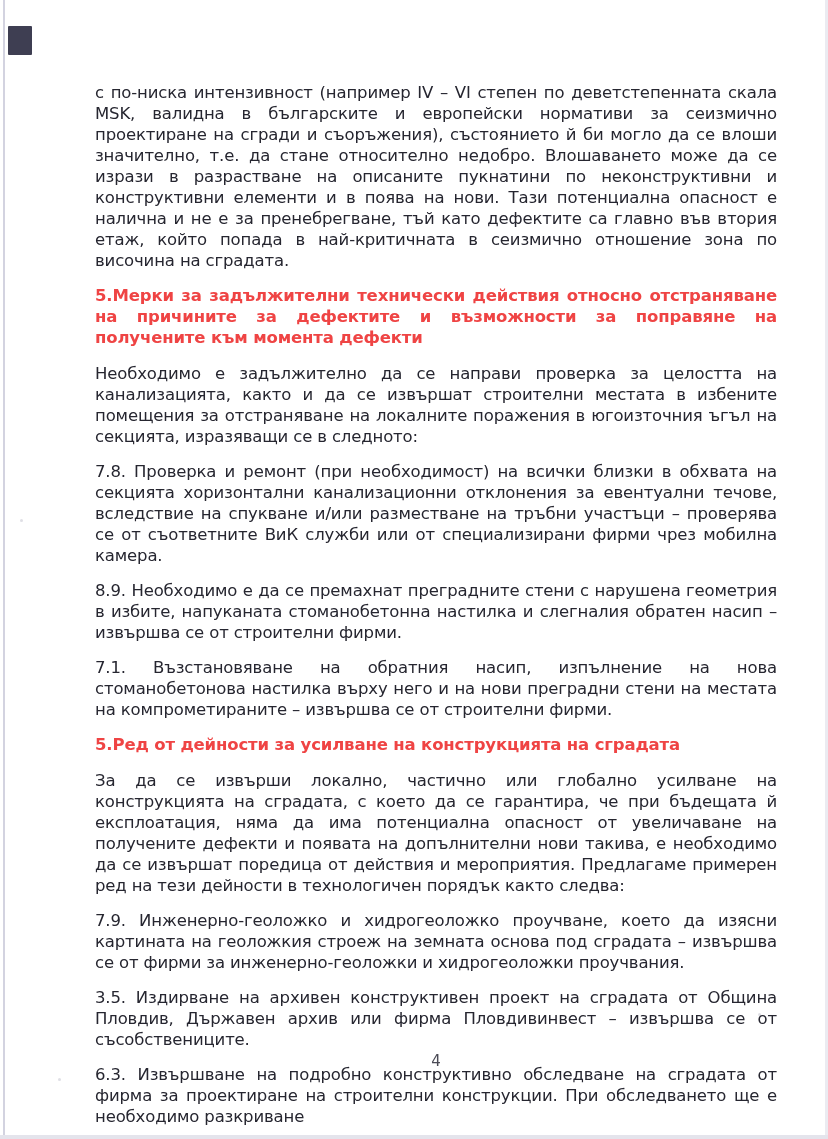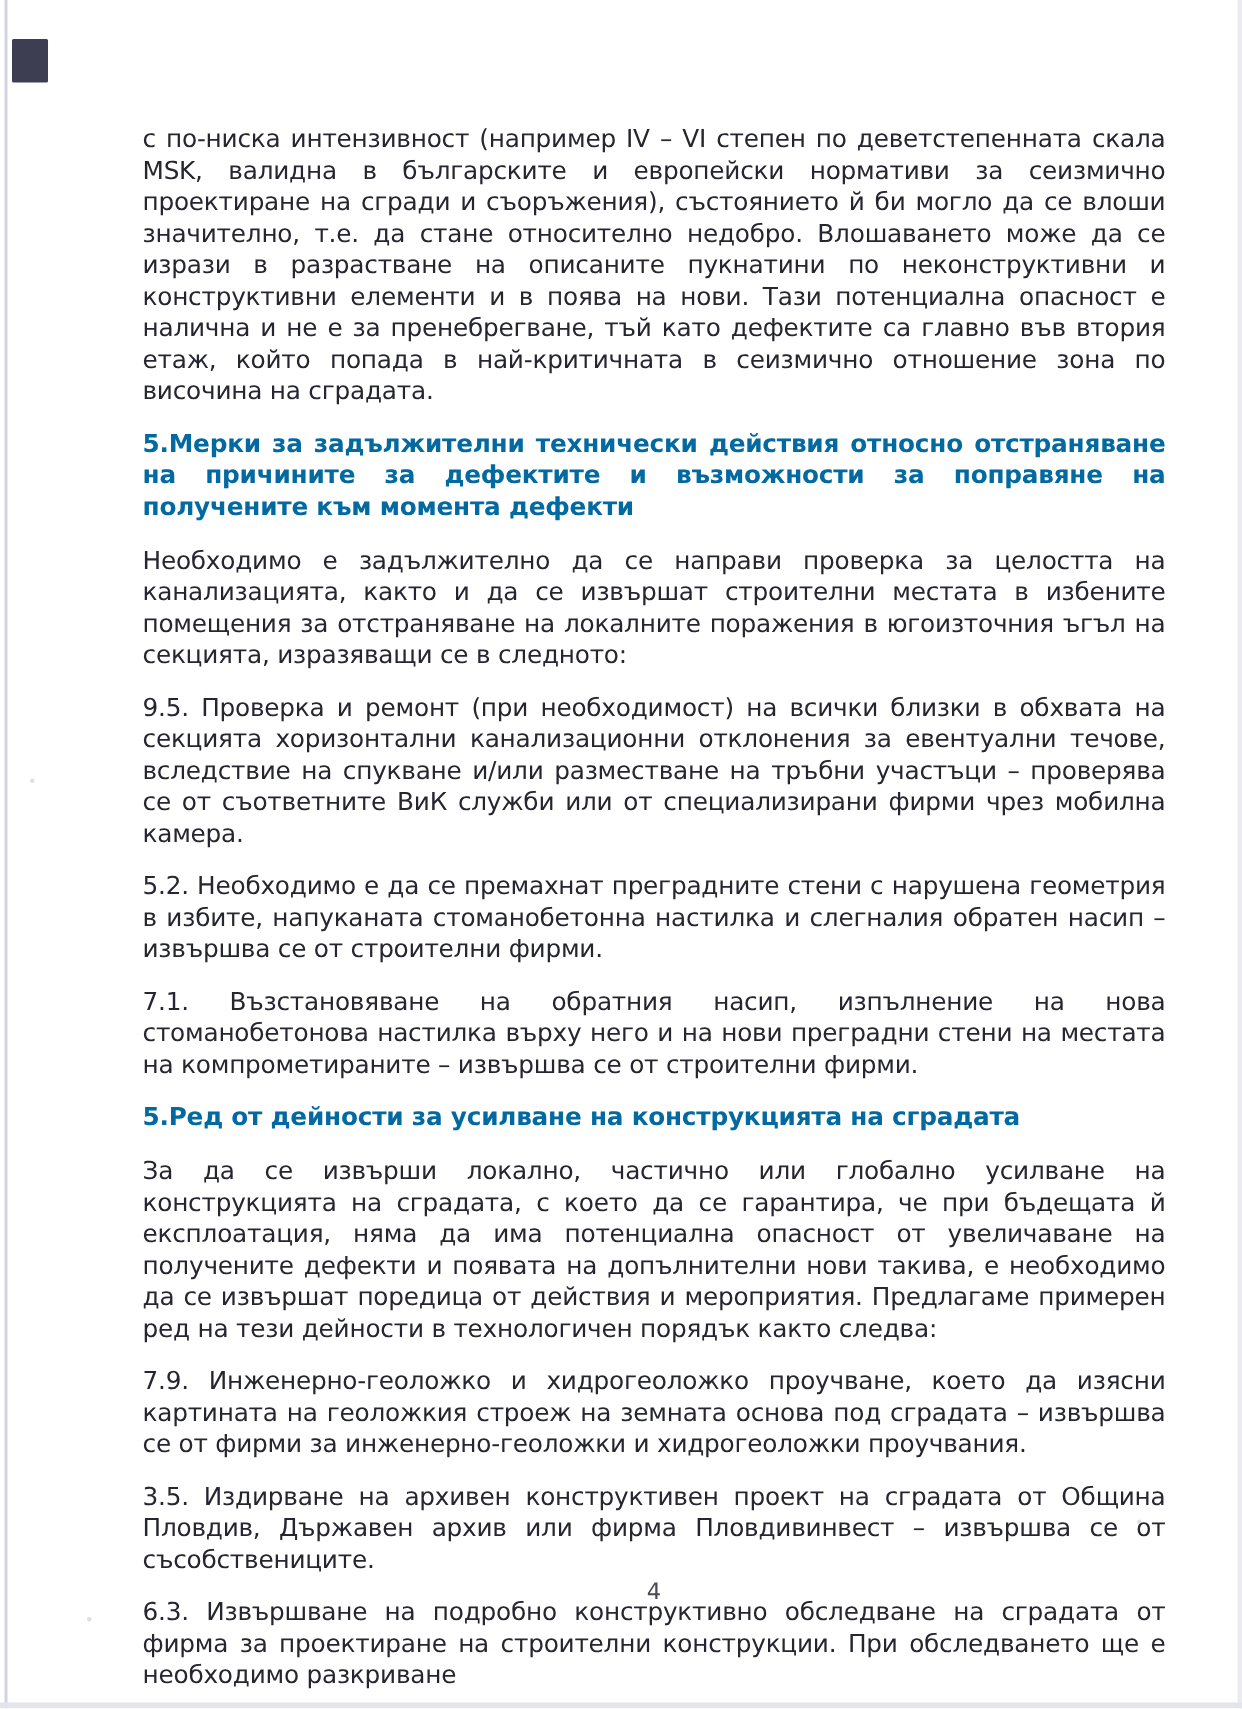--- a/index.html
+++ b/index.html
@@ -29,21 +29,21 @@
   .speck.s2{left:758px;top:1013px;}
   .speck.s3{left:20px;top:519px;}
   .content{
     position:absolute;left:95px;top:82px;width:682px;
     color:#262630;
     font-size:16.5px;line-height:21px;letter-spacing:-0.15px;
     text-align:justify;
   }
   .content p{margin:0 0 14px 0;}
   .content p.h{
-    font-weight:700;color:#0369a1;margin:1px 0 15px 0;
+    font-weight:700;color:#ef4444;margin:1px 0 15px 0;
   }
   .page-number{
     position:absolute;left:95px;top:1052px;width:682px;
     text-align:center;font-size:15px;color:#4a4a55;letter-spacing:0;
   }
 </style>
 </head>
 <body>
 
 <div class="edge-left"></div>
@@ -51,22 +51,22 @@
 <div class="edge-bottom"></div>
 <div class="scan-mark"></div>
 <div class="speck s1"></div>
 <div class="speck s2"></div>
 <div class="speck s3"></div>
 
 <div class="content">
   <p>с по-ниска интензивност (например IV – VI степен по деветстепенната скала MSK, валидна в българските и европейски нормативи за сеизмично проектиране на сгради и съоръжения), състоянието й би могло да се влоши значително, т.е. да стане относително недобро. Влошаването може да се изрази в разрастване на описаните пукнатини по неконструктивни и конструктивни елементи и в поява на нови. Тази потенциална опасност е налична и не е за пренебрегване, тъй като дефектите са главно във втория етаж, който попада в най-критичната в сеизмично отношение зона по височина на сградата.</p>
   <p class="h">5.Мерки за задължителни технически действия относно отстраняване на причините за дефектите и възможности за поправяне на получените към момента дефекти</p>
   <p>Необходимо е задължително да се направи проверка за целостта на канализацията, както и да се извършат строителни местата в избените помещения за отстраняване на локалните поражения в югоизточния ъгъл на секцията, изразяващи се в следното:</p>
-  <p>9.5. Проверка и ремонт (при необходимост) на всички близки в обхвата на секцията хоризонтални канализационни отклонения за евентуални течове, вследствие на спукване и/или разместване на тръбни участъци – проверява се от съответните ВиК служби или от специализирани фирми чрез мобилна камера.</p>
-  <p>5.2. Необходимо е да се премахнат преградните стени с нарушена геометрия в избите, напуканата стоманобетонна настилка и слегналия обратен насип – извършва се от строителни фирми.</p>
+  <p>7.8. Проверка и ремонт (при необходимост) на всички близки в обхвата на секцията хоризонтални канализационни отклонения за евентуални течове, вследствие на спукване и/или разместване на тръбни участъци – проверява се от съответните ВиК служби или от специализирани фирми чрез мобилна камера.</p>
+  <p>8.9. Необходимо е да се премахнат преградните стени с нарушена геометрия в избите, напуканата стоманобетонна настилка и слегналия обратен насип – извършва се от строителни фирми.</p>
   <p>7.1. Възстановяване на обратния насип, изпълнение на нова стоманобетонова настилка върху него и на нови преградни стени на местата на компрометираните – извършва се от строителни фирми.</p>
   <p class="h">5.Ред от дейности за усилване на конструкцията на сградата</p>
   <p>За да се извърши локално, частично или глобално усилване на конструкцията на сградата, с което да се гарантира, че при бъдещата й експлоатация, няма да има потенциална опасност от увеличаване на получените дефекти и появата на допълнителни нови такива, е необходимо да се извършат поредица от действия и мероприятия. Предлагаме примерен ред на тези дейности в технологичен порядък както следва:</p>
   <p>7.9. Инженерно-геоложко и хидрогеоложко проучване, което да изясни картината на геоложкия строеж на земната основа под сградата – извършва се от фирми за инженерно-геоложки и хидрогеоложки проучвания.</p>
   <p>3.5. Издирване на архивен конструктивен проект на сградата от Община Пловдив, Държавен архив или фирма Пловдивинвест – извършва се от съсобствениците.</p>
   <p>6.3. Извършване на подробно конструктивно обследване на сградата от фирма за проектиране на строителни конструкции. При обследването ще е необходимо разкриване</p>
 </div>
 
 <div class="page-number">4</div>
 

